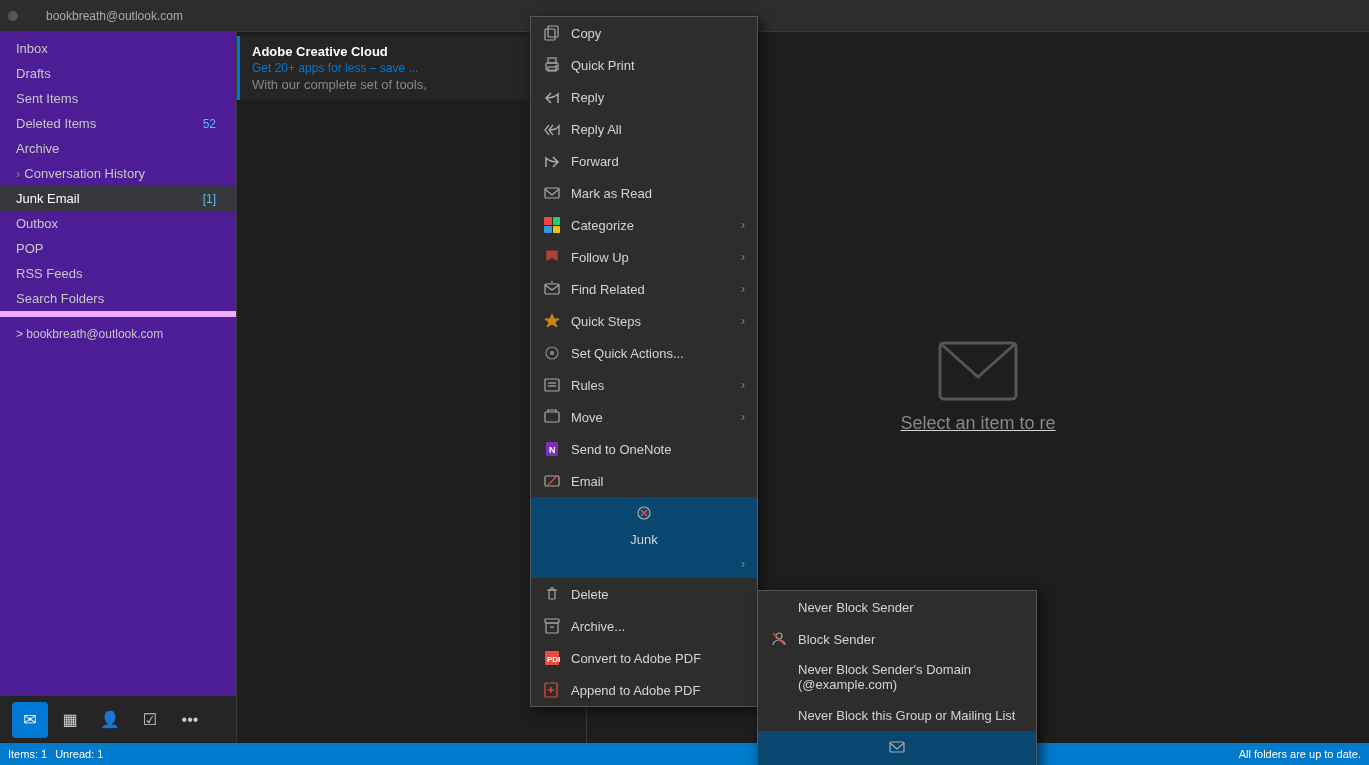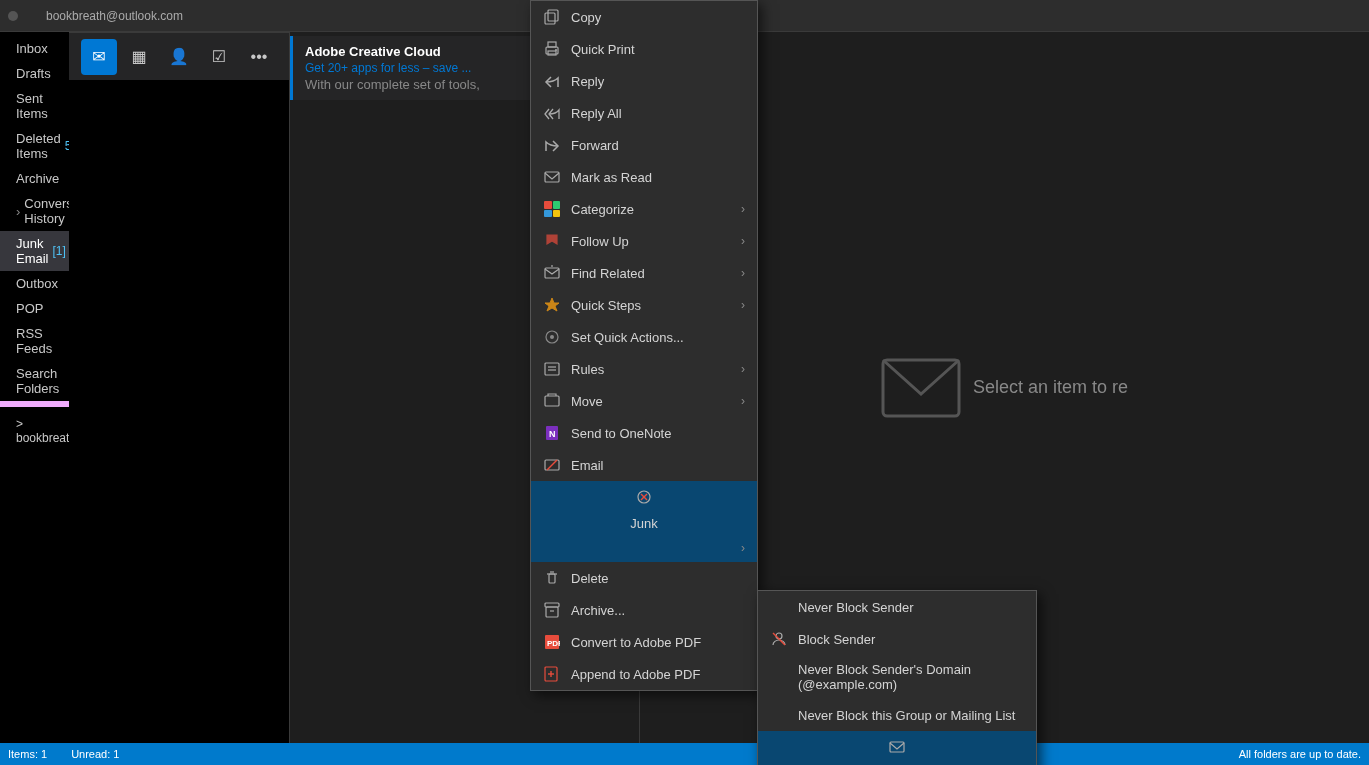--- a/index.html
+++ b/index.html
@@ -33,24 +33,24 @@
 
     
     .main-layout {
       display: flex;
       flex: 1;
       overflow: hidden;
     }
 
     
     .sidebar {
-      width: 290px;
-      background: #000000;
-      display: flex;
-      flex-direction: row;
+      width: 237px;
+      background: #4c1d95;
+      display: flex;
+      flex-direction: column;
       border-right: 1px solid #3a3a3a;
       flex-shrink: 0;
     }
 
     .sidebar-nav {
       flex: 1;
       overflow-y: auto;
       padding: 4px 0;
     }
 
@@ -109,21 +109,21 @@
     .bottom-nav-btn.active { background: #0078d4; color: #fff; }
 
     .status-bar {
       height: 22px;
       background: #007acc;
       display: flex;
       align-items: center;
       padding: 0 8px;
       font-size: 11px;
       color: #fff;
-      gap: 24px;
+      gap: 8px;
     }
     .status-right {
       margin-left: auto;
     }
 
     
     .email-list-area {
       width: 350px;
       background: #1e1e1e;
       border-right: 1px solid #3a3a3a;
@@ -157,22 +157,23 @@
       margin-top: 2px;
     }
 
     
     .reading-pane {
       flex: 1;
       background: #1e1e1e;
       display: flex;
       align-items: center;
       justify-content: center;
-      flex-direction: row;
+      flex-direction: column;
       gap: 12px;
+      text-decoration: underline;
     }
     .reading-pane .mail-icon {
       width: 80px;
       height: 60px;
     }
     .reading-pane .select-text {
       color: #888;
       font-size: 18px;
     }
 
@@ -181,21 +182,21 @@
       position: fixed;
       top: 0; left: 0;
       width: 100%; height: 100%;
       z-index: 100;
       pointer-events: none;
     }
 
     
     .context-menu {
       position: absolute;
-      top: 0px;
+      top: 16px;
       left: 530px;
       width: 228px;
       background: #2d2d2d;
       border: 1px solid #555;
       box-shadow: 4px 4px 12px rgba(0,0,0,0.6);
       z-index: 200;
       pointer-events: all;
     }
 
     .ctx-item {

